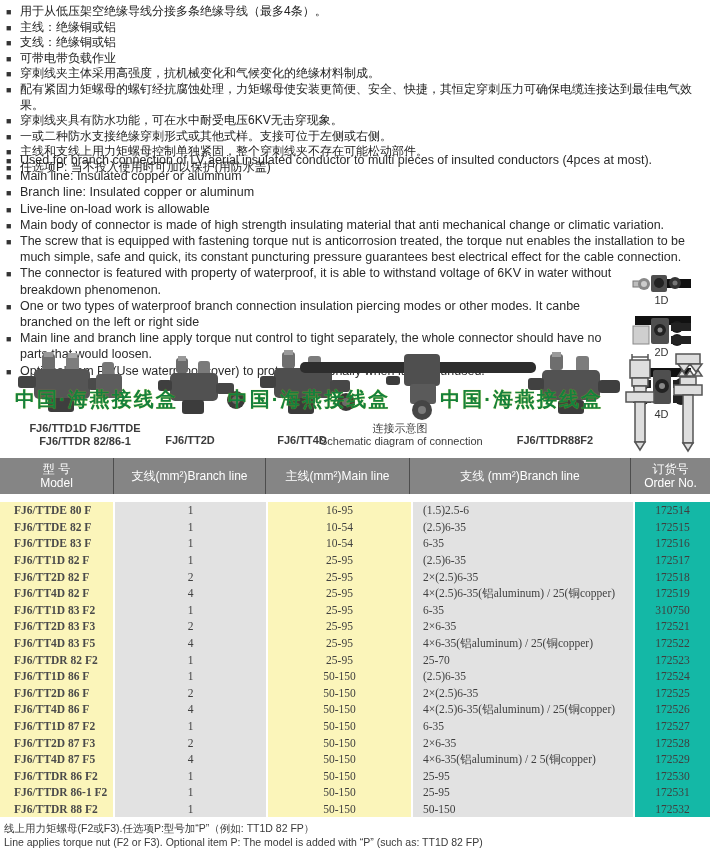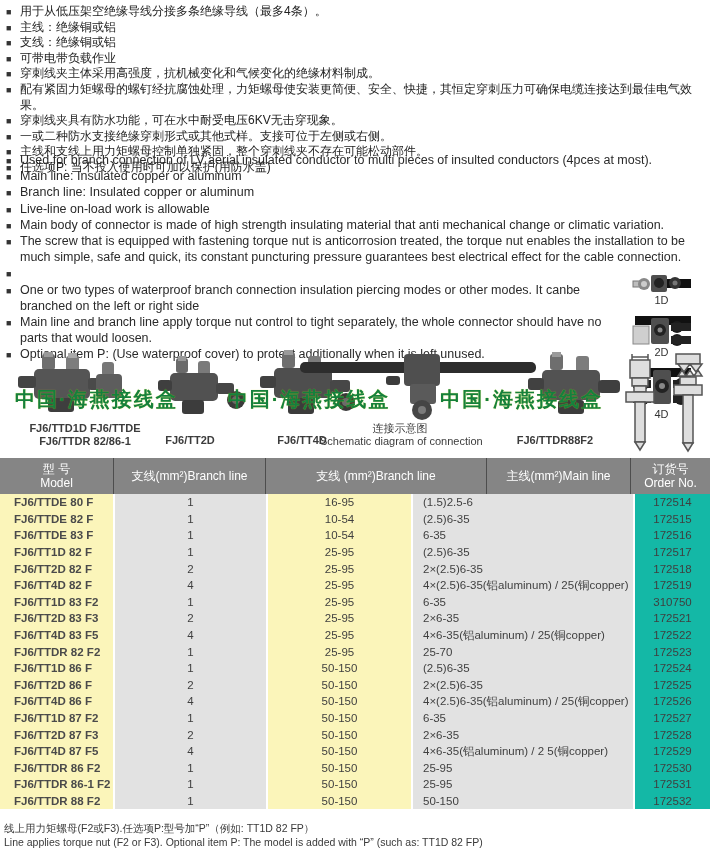--- a/index.html
+++ b/index.html
@@ -29,21 +29,21 @@
   .cap{position:absolute;font-size:11px;font-weight:bold;color:#3c3c3c;text-align:center;line-height:13px;white-space:nowrap;}
   #watermark{position:absolute;top:386px;left:15px;width:588px;display:flex;justify-content:space-between;z-index:5;}
   #watermark span{font-size:20px;font-weight:bold;color:#15803d;letter-spacing:2px;white-space:nowrap;
                   text-shadow:0 0 1px rgba(228,228,0,.6);}
 
   
   #spec-table{position:absolute;top:458px;left:0;width:710px;border-radius:31px;}
   .thead{display:flex;background:#4d4d4d;gap:1px;}
   .th{background:#858585;color:#fff;display:flex;flex-direction:column;justify-content:center;
       align-items:center;height:36px;font-size:12px;line-height:14px;text-align:center;}
-  .tbody{background:#ffffff;padding-top:0;}
+  .tbody{background:#ffffff;padding-top:8px;font-family:Liberation Serif, serif;}
   .trow{display:flex;gap:2px;margin-bottom:0;height:16.6px;}
   .c{display:flex;align-items:center;font-size:11.5px;color:#3f3f3f;}
   .c1{width:113px;background:#fbf5ba;padding-left:14px;box-sizing:border-box;font-weight:bold;color:#4a4a4a;}
   .c2{width:151px;background:#e2e2e2;justify-content:center;}
   .c3{width:143px;background:#fbf5ba;justify-content:center;text-align:center;}
   .c4{width:220px;background:#e2e2e2;padding-left:10px;box-sizing:border-box;}
   .c5{flex:1;background:#14b8a6;justify-content:center;}
   .h1{width:113px;} .h2{width:151px;} .h3{width:143px;} .h4{width:220px;} .h5{flex:1;}
 
   
@@ -120,20 +120,21 @@
     <div class="b">
         <span class="sq">■</span>
         <span class="bt">Main body of connector is made of high strength insulating material that anti mechanical change or climatic variation.</span>
       </div>
     <div class="b">
         <span class="sq">■</span>
         <span class="bt">The screw that is equipped with fastening torque nut is anticorrosion treated, the torque nut enables the installation to be much simple, safe and quick, its constant puncturing pressure guarantees best electrical effect for the cable connection.</span>
       </div>
     <div class="b narrow">
         <span class="sq">■</span>
+        <span class="bt">The connector is featured with property of waterproof, it is able to withstand voltage of 6KV in water without breakdown phenomenon.</span>
       </div>
     <div class="b narrow">
         <span class="sq">■</span>
         <span class="bt">One or two types of waterproof branch connection insulation piercing modes or other modes. It canbe branched on the left or right side</span>
       </div>
     <div class="b narrow">
         <span class="sq">■</span>
         <span class="bt">Main line and branch line apply torque nut control to tight separately, the whole connector should have no parts that would loosen.</span>
       </div>
     <div class="b narrow">
@@ -303,25 +304,25 @@
 
   <div id="spec-table">
     <div class="thead">
       <div class="th h1">
         <div>型 号</div>
         <div>Model</div>
       </div>
       <div class="th h2">
         <div>支线(mm²)Branch line</div>
       </div>
+      <div class="th h3">
+        <div>主线(mm²)Main line</div>
+      </div>
       <div class="th h4">
         <div>支线 (mm²)Branch line</div>
-      </div>
-      <div class="th h3">
-        <div>主线(mm²)Main line</div>
       </div>
       <div class="th h5">
         <div>订货号</div>
         <div>Order No.</div>
       </div>
     </div>
     <div class="tbody">
 
         <div class="trow">
           <div class="c c1">FJ6/TTDE 80 F</div>

